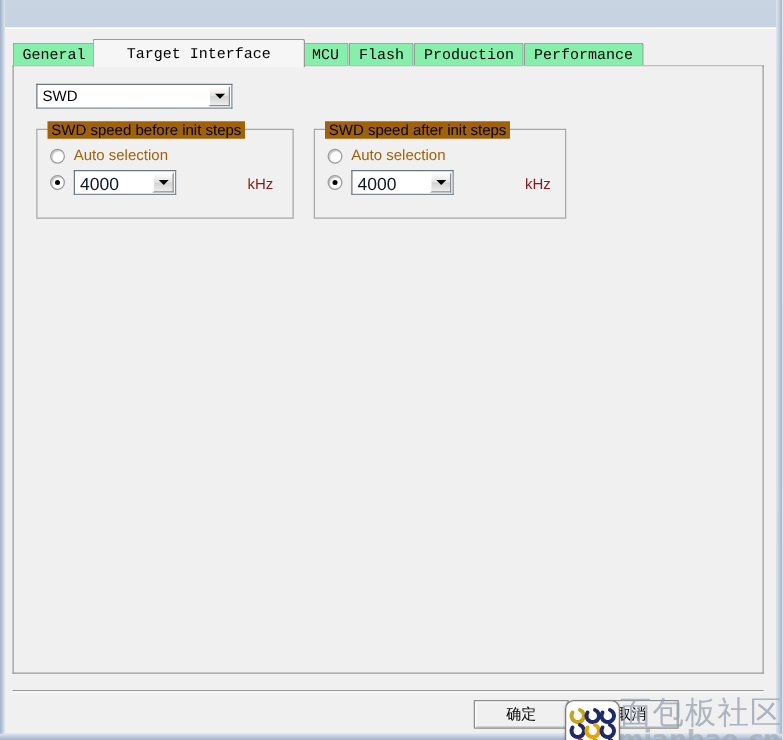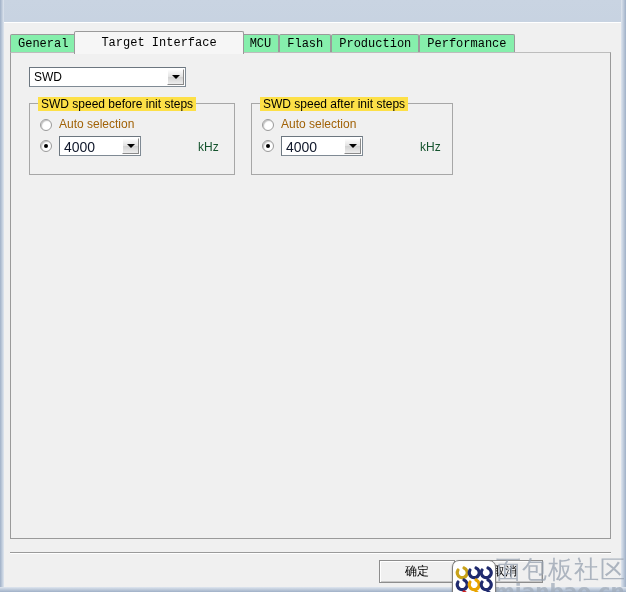--- a/index.html
+++ b/index.html
@@ -210,21 +210,21 @@
     background: transparent;
   }
   #group-before { left: 18px; top: 50px; width: 206px; height: 72px; }
   #group-after  { left: 240px; top: 50px; width: 202px; height: 72px; }
 
   .group-caption {
     position: absolute;
     left: 8px;
     top: -7px;
     padding: 0 3px;
-    background: #fde047;
+    background: #a16207;
     font-family: "Liberation Sans", sans-serif;
     font-size: 12px;
     color: #000000;
     white-space: nowrap;
   }
 
   
   .radio-row {
     position: absolute;
     left: 10px;
@@ -277,21 +277,21 @@
     font-family: "Liberation Sans", sans-serif;
     font-size: 14px;
     color: #0f172a;
   }
   .speed-unit {
     position: absolute;
     left: 110px;
     top: 2px;
     font-family: "Liberation Sans", sans-serif;
     font-size: 12px;
-    color: #14532d;
+    color: #7f1d1d;
     padding-left: 48px;
   }
 
   
   #bottom-separator {
     position: absolute;
     left: 6px;
     top: 529px;
     width: 601px;
     height: 2px;

